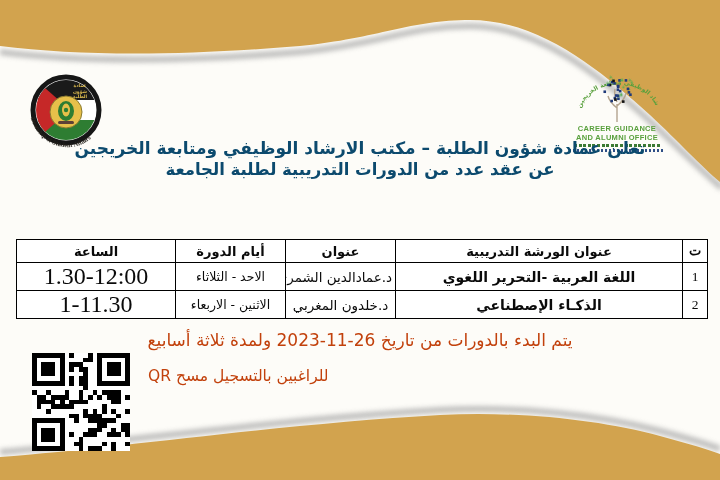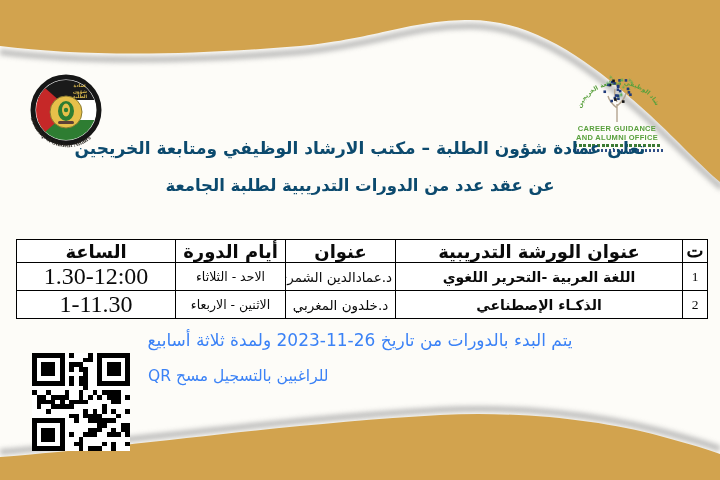--- a/index.html
+++ b/index.html
@@ -20,38 +20,38 @@
   .office-name{font-family:"Liberation Sans",sans-serif;font-weight:bold;
     font-size:7.5px;line-height:1.25;color:#59a03d;letter-spacing:.3px;}
   .fine-print{height:3px;margin:1.5px auto 0;
     background:repeating-linear-gradient(90deg,#3c7a33 0 3px,transparent 3px 4.6px);}
   .fine-print.l2{background:repeating-linear-gradient(90deg,#2f4f86 0 2.5px,transparent 2.5px 4px);}
 
   
   .headline{position:absolute;left:0;width:720px;text-align:center;
     direction:rtl;font-weight:bold;color:#0c4a6e;}
   #heading-1{top:138px;font-size:17px;}
-  #heading-2{top:176px;font-size:16.5px;}
+  #heading-2{top:160px;font-size:16.5px;}
 
   
   #courses-table{position:absolute;left:16px;top:239px;width:691px;
     border-collapse:collapse;direction:rtl;table-layout:fixed;background:#fff;}
   #courses-table td,#courses-table th{
     border:1.6px solid #000;padding:0 3px;height:22px;
     text-align:center;vertical-align:middle;overflow:hidden;white-space:nowrap;}
-  #courses-table th{font-weight:bold;font-size:18px;margin-left:16px;}
+  #courses-table th{font-weight:bold;font-size:13px;margin-left:16px;}
   th.c-time,th.c-days{font-size:10.5px;}
   td.c-num,th.c-num{font-family:"Liberation Serif",serif;font-size:13.5px;}
   td.c-title{font-size:14px;font-weight:bold;}
   td.c-trainer{font-size:13.5px;}
   td.c-days{font-size:12.5px;}
   td.c-time{font-family:"Liberation Serif",serif;font-size:24px;direction:ltr;}
 
   
-  .footer-line{position:absolute;direction:rtl;color:#3b82f6;}
+  .footer-line{position:absolute;direction:rtl;color:#c2410c;}
   #footer-1{top:330px;left:0;width:720px;text-align:center;font-size:17px;}
   #footer-2{top:367px;left:148px;font-size:15.5px;}
   #qr-wrap{position:absolute;left:28px;top:353px;}
 </style>
 </head>
 <body>
 
 <svg id="swoosh-top" class="swoosh" width="720" height="200" viewBox="0 0 720 200">
   <defs>
     <filter id="blur1" x="-20%" y="-20%" width="140%" height="140%">

